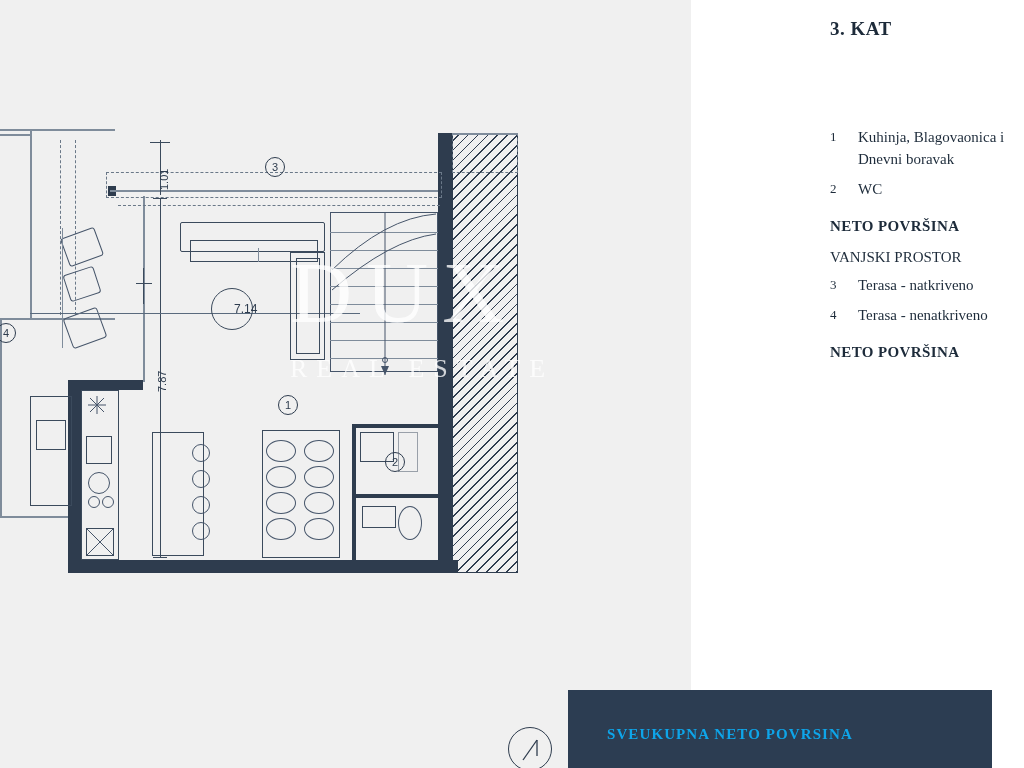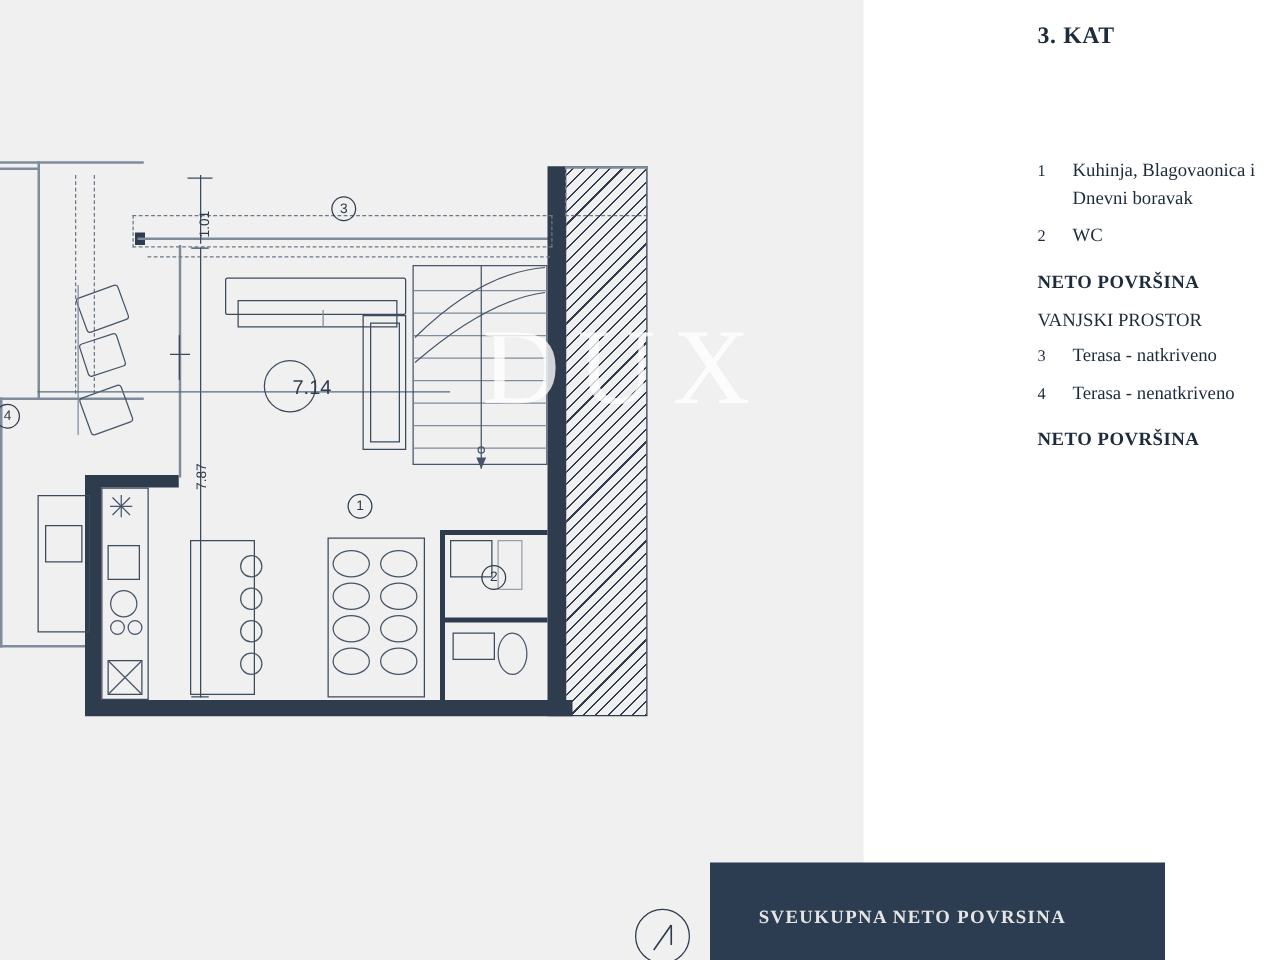--- a/index.html
+++ b/index.html
@@ -119,21 +119,21 @@
     border: 1.2px solid #3b4a5c;
     border-radius: 50%;
     box-sizing: border-box;
   }
   
   .watermark {
     position: absolute;
     left: 290px;
     top: 250px;
     width: 420px;
-    text-align: center;
+    text-align: left;
     color: rgba(255,255,255,0.78);
     pointer-events: none;
     user-select: none;
   }
   .watermark .wm-main {
     font-family: "Liberation Serif", serif;
     font-size: 86px;
     letter-spacing: 14px;
     font-weight: 400;
     line-height: 1;
@@ -198,24 +198,24 @@
     font-size: 15px;
     color: #1d2b3a;
     margin: 12px 0 8px 0;
     white-space: nowrap;
   }
   
   .bottom-banner {
     position: absolute;
     left: 568px;
     top: 690px;
-    width: 364px;
+    width: 424px;
     height: 78px;
     background: #2c3d52;
-    color: #e5e5e5;
+    color: #0ea5e9;
   }
   .bottom-banner .banner-text {
     position: absolute;
     left: 39px;
     top: 36px;
     font-family: "Liberation Serif", serif;
     font-size: 15px;
     font-weight: bold;
     letter-spacing: 1.1px;
     white-space: nowrap;
@@ -288,21 +288,21 @@
       <div class="dimline" style="left:150px; top:142px; width:20px; height:1px;"></div>
       <div class="dimtext vert" style="left:158px; top:190px;">1.01</div>
 
       <div class="dimline" style="left:160px; top:198px; width:1px; height:360px;"></div>
       <div class="dimline" style="left:153px; top:198px; width:14px; height:1px;"></div>
       <div class="dimline" style="left:153px; top:557px; width:14px; height:1px;"></div>
       <div class="dimtext vert" style="left:156px; top:392px;">7.87</div>
 
       <div class="dimline" style="left:30px; top:313px; width:330px; height:1px; background:#5a6a7d;"></div>
       <div class="circle-dim" style="left:211px; top:288px;"></div>
-      <div class="dimtext" style="left:234px; top:302px; font-size:16px;">7.14</div>
+      <div class="dimtext" style="left:234px; top:302px; font-size:12px;">7.14</div>
 
       <div class="dimline" style="left:143px; top:268px; width:1px; height:36px;"></div>
       <div class="dimline" style="left:136px; top:283px; width:16px; height:1px;"></div>
 
       <div class="furn" style="left:180px; top:222px; width:145px; height:30px; border-radius:2px;"></div>
       <div class="furn" style="left:190px; top:240px; width:128px; height:22px;"></div>
       <div class="furn" style="left:290px; top:252px; width:35px; height:108px;"></div>
       <div class="furn" style="left:296px; top:258px; width:24px; height:96px;"></div>
       <div class="thin" style="left:258px; top:248px; width:1px; height:14px;"></div>
 
@@ -366,20 +366,21 @@
       <div class="wall" style="left:352px; top:424px; width:4px; height:138px;"></div>
       <div class="wall" style="left:352px; top:494px; width:86px; height:4px;"></div>
       <div class="furn" style="left:360px; top:432px; width:34px; height:30px;"></div>
       <div class="outline" style="left:398px; top:432px; width:20px; height:40px;"></div>
       <div class="furn" style="left:362px; top:506px; width:34px; height:22px;"></div>
       <div class="oval" style="left:398px; top:506px; width:24px; height:34px;"></div>
       <div class="marker" style="left:385px; top:452px;">2</div>
 
       <div class="watermark">
         <div class="wm-main">DUX</div>
+        <div class="wm-sub">REAL ESTATE</div>
       </div>
 
     </div>
   </div>
 
   <div class="legend-panel">
     <div class="legend-title">3. KAT</div>
 
     <div class="legend-list">
       <div class="legend-row">

